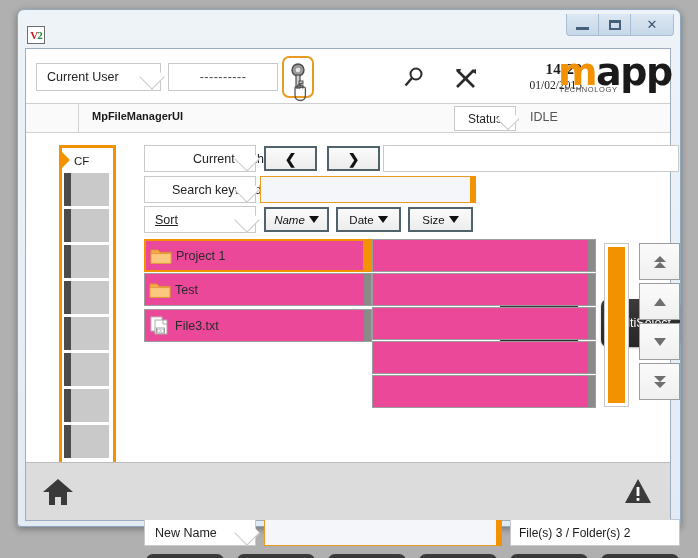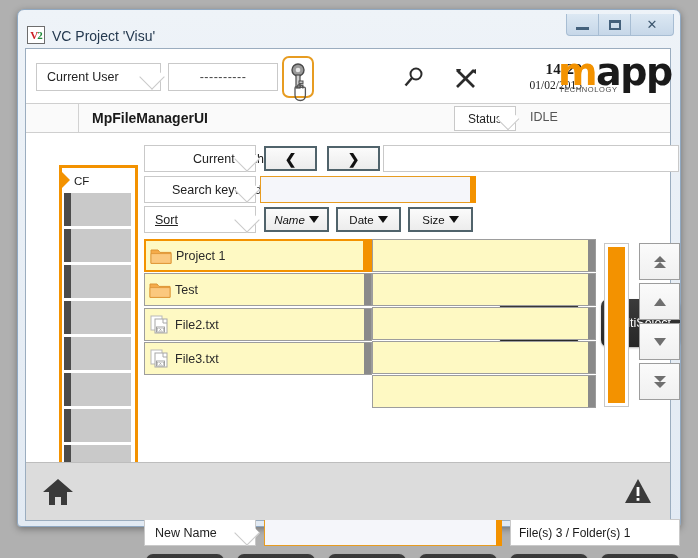--- a/index.html
+++ b/index.html
@@ -168,21 +168,21 @@
     height: 29px;
     background: #fafafa;
     border-bottom: 1px solid #cfcfcf;
   }
   #sub-header .divider {
     position: absolute; left: 52px; top: 0; bottom: 0;
     width: 1px; background: #d2d2d2;
   }
   #screen-title {
     position: absolute; left: 66px; top: 6px;
-    font-size: 14px; font-weight: bold; color: #1a1a1a;
+    font-size: 11px; font-weight: bold; color: #1a1a1a;
   }
   #status-label {
     position: absolute; left: 428px; top: 2px;
     width: 62px; height: 25px;
     background: #fff;
     border: 1px solid #c9c9c9;
     display:flex; align-items:center; justify-content:center;
     font-size: 12px; color:#222;
   }
   #status-label::after {
@@ -201,24 +201,23 @@
   #body-area {
     position: relative;
     height: 352px;
     background: #fff;
   }
 
   
   #sidebar {
     position: absolute;
     left: 33px; top: 12px;
-    width: 79px; height: 330px;
+    width: 57px; height: 330px;
     border: 3px solid #f39200;
     background: #fff;
-    margin-top: 20px;
   }
   #sidebar .sb-head {
     height: 25px;
     display: flex; align-items: center;
     padding-left: 12px;
     font-size: 11.5px; color: #1a1a1a;
     position: relative;
   }
   #sidebar .sb-head::before {
     content:"";
@@ -236,21 +235,21 @@
   }
 
   
   .list-col { position: absolute; top: 12px; }
   #col-names { left: 118px; width: 228px; }
   #col-extra { left: 346px; width: 224px; }
   .file-row {
     height: 33px;
     margin-bottom: 0px;
     border: 1px solid #9d9d9d;
-    background: #fef9c3;
+    background: #ec4899;
     display: flex;
     align-items: center;
     position: relative;
   }
   .file-row.selected {
     border: 2px solid #f39200;
   }
   .file-row .edge {
     position: absolute; right: 0; top: 0; bottom: 0;
     width: 7px; background: #8a8a8a;
@@ -354,21 +353,20 @@
   #home-icon { position:absolute; left: 16px; top: 14px; }
   #warn-icon { position:absolute; right: 18px; top: 14px; }
 </style>
 </head>
 <body>
 
 <div id="os-window">
 
   <div id="titlebar">
     <div id="app-icon"><span class="v">V</span><span class="two">2</span></div>
-    <div id="window-title">VC Project 'Visu'</div>
     <div id="win-btns">
       <div class="win-btn">
           <div class="wb-min"></div>
         </div>
       <div class="win-btn">
           <div class="wb-max"></div>
         </div>
       <div class="win-btn">✕</div>
     </div>
   </div>
@@ -483,33 +481,20 @@
               <svg width="22" height="18" viewBox="0 0 22 18">
                 <path d="M1 3 h7 l2 2.4 h11 v11 h-20 z" fill="#f5ab4a" stroke="#dd9433" stroke-width="1"></path>
                 <path d="M1 6.6 h20 v9.8 h-20 z" fill="#fbc87e" stroke="#dd9433" stroke-width="0.8"></path>
               </svg>
             </span>
             <span class="file-name">Test</span>
             <span class="edge"></span>
           </div>
           <div class="row-spacer"></div>
           <div class="row-spacer"></div>
-          <div class="file-row">
-            <span class="file-icon">
-              <svg width="20" height="20" viewBox="0 0 20 20">
-                <rect x="1" y="1" width="11" height="14" fill="#fff" stroke="#b9b9b9" stroke-width="1"></rect>
-                <rect x="5" y="4" width="12" height="14" fill="#fff" stroke="#a8a8a8" stroke-width="1"></rect>
-                <path d="M13 4 v4 h4" fill="none" stroke="#a8a8a8" stroke-width="1"></path>
-                <rect x="6.5" y="12" width="8" height="5" fill="none" stroke="#9a9a9a" stroke-width="0.9"></rect>
-                <text x="10.5" y="16.2" font-size="4.2" text-anchor="middle" fill="#7e7e7e" font-family="Liberation Sans, sans-serif">TXT</text>
-              </svg>
-            </span>
-            <span class="file-name">File2.txt</span>
-            <span class="edge"></span>
-          </div>
           <div class="row-spacer"></div>
           <div class="file-row">
             <span class="file-icon">
               <svg width="20" height="20" viewBox="0 0 20 20">
                 <rect x="1" y="1" width="11" height="14" fill="#fff" stroke="#b9b9b9" stroke-width="1"></rect>
                 <rect x="5" y="4" width="12" height="14" fill="#fff" stroke="#a8a8a8" stroke-width="1"></rect>
                 <path d="M13 4 v4 h4" fill="none" stroke="#a8a8a8" stroke-width="1"></path>
                 <rect x="6.5" y="12" width="8" height="5" fill="none" stroke="#9a9a9a" stroke-width="0.9"></rect>
                 <text x="10.5" y="16.2" font-size="4.2" text-anchor="middle" fill="#7e7e7e" font-family="Liberation Sans, sans-serif">TXT</text>
               </svg>
@@ -564,21 +549,21 @@
         <svg width="18" height="18" viewBox="0 0 18 18">
             <path d="M9 9 L3 3 H15 Z" fill="#6f6f6f"></path>
             <path d="M9 15 L3 9 H15 Z" fill="#6f6f6f"></path>
           </svg>
       </div>
 
       <div class="arrow-label ctrl-label" id="newname-label">New Name</div>
       <div id="newname-field">
           <div class="edge"></div>
         </div>
-      <div id="fileinfo">File(s) 3 / Folder(s) 1</div>
+      <div id="fileinfo">File(s) 3 / Folder(s) 2</div>
 
       <div class="dark-btn action-btn" id="act-0">Rename</div>
       <div class="dark-btn action-btn" id="act-1">Create Dir</div>
       <div class="dark-btn action-btn" id="act-2">Copy</div>
       <div class="dark-btn action-btn" id="act-3">Cut</div>
       <div class="dark-btn action-btn" id="act-4">Paste</div>
       <div class="dark-btn action-btn" id="act-5">Delete</div>
     </div>
 
     <div id="statusbar">

